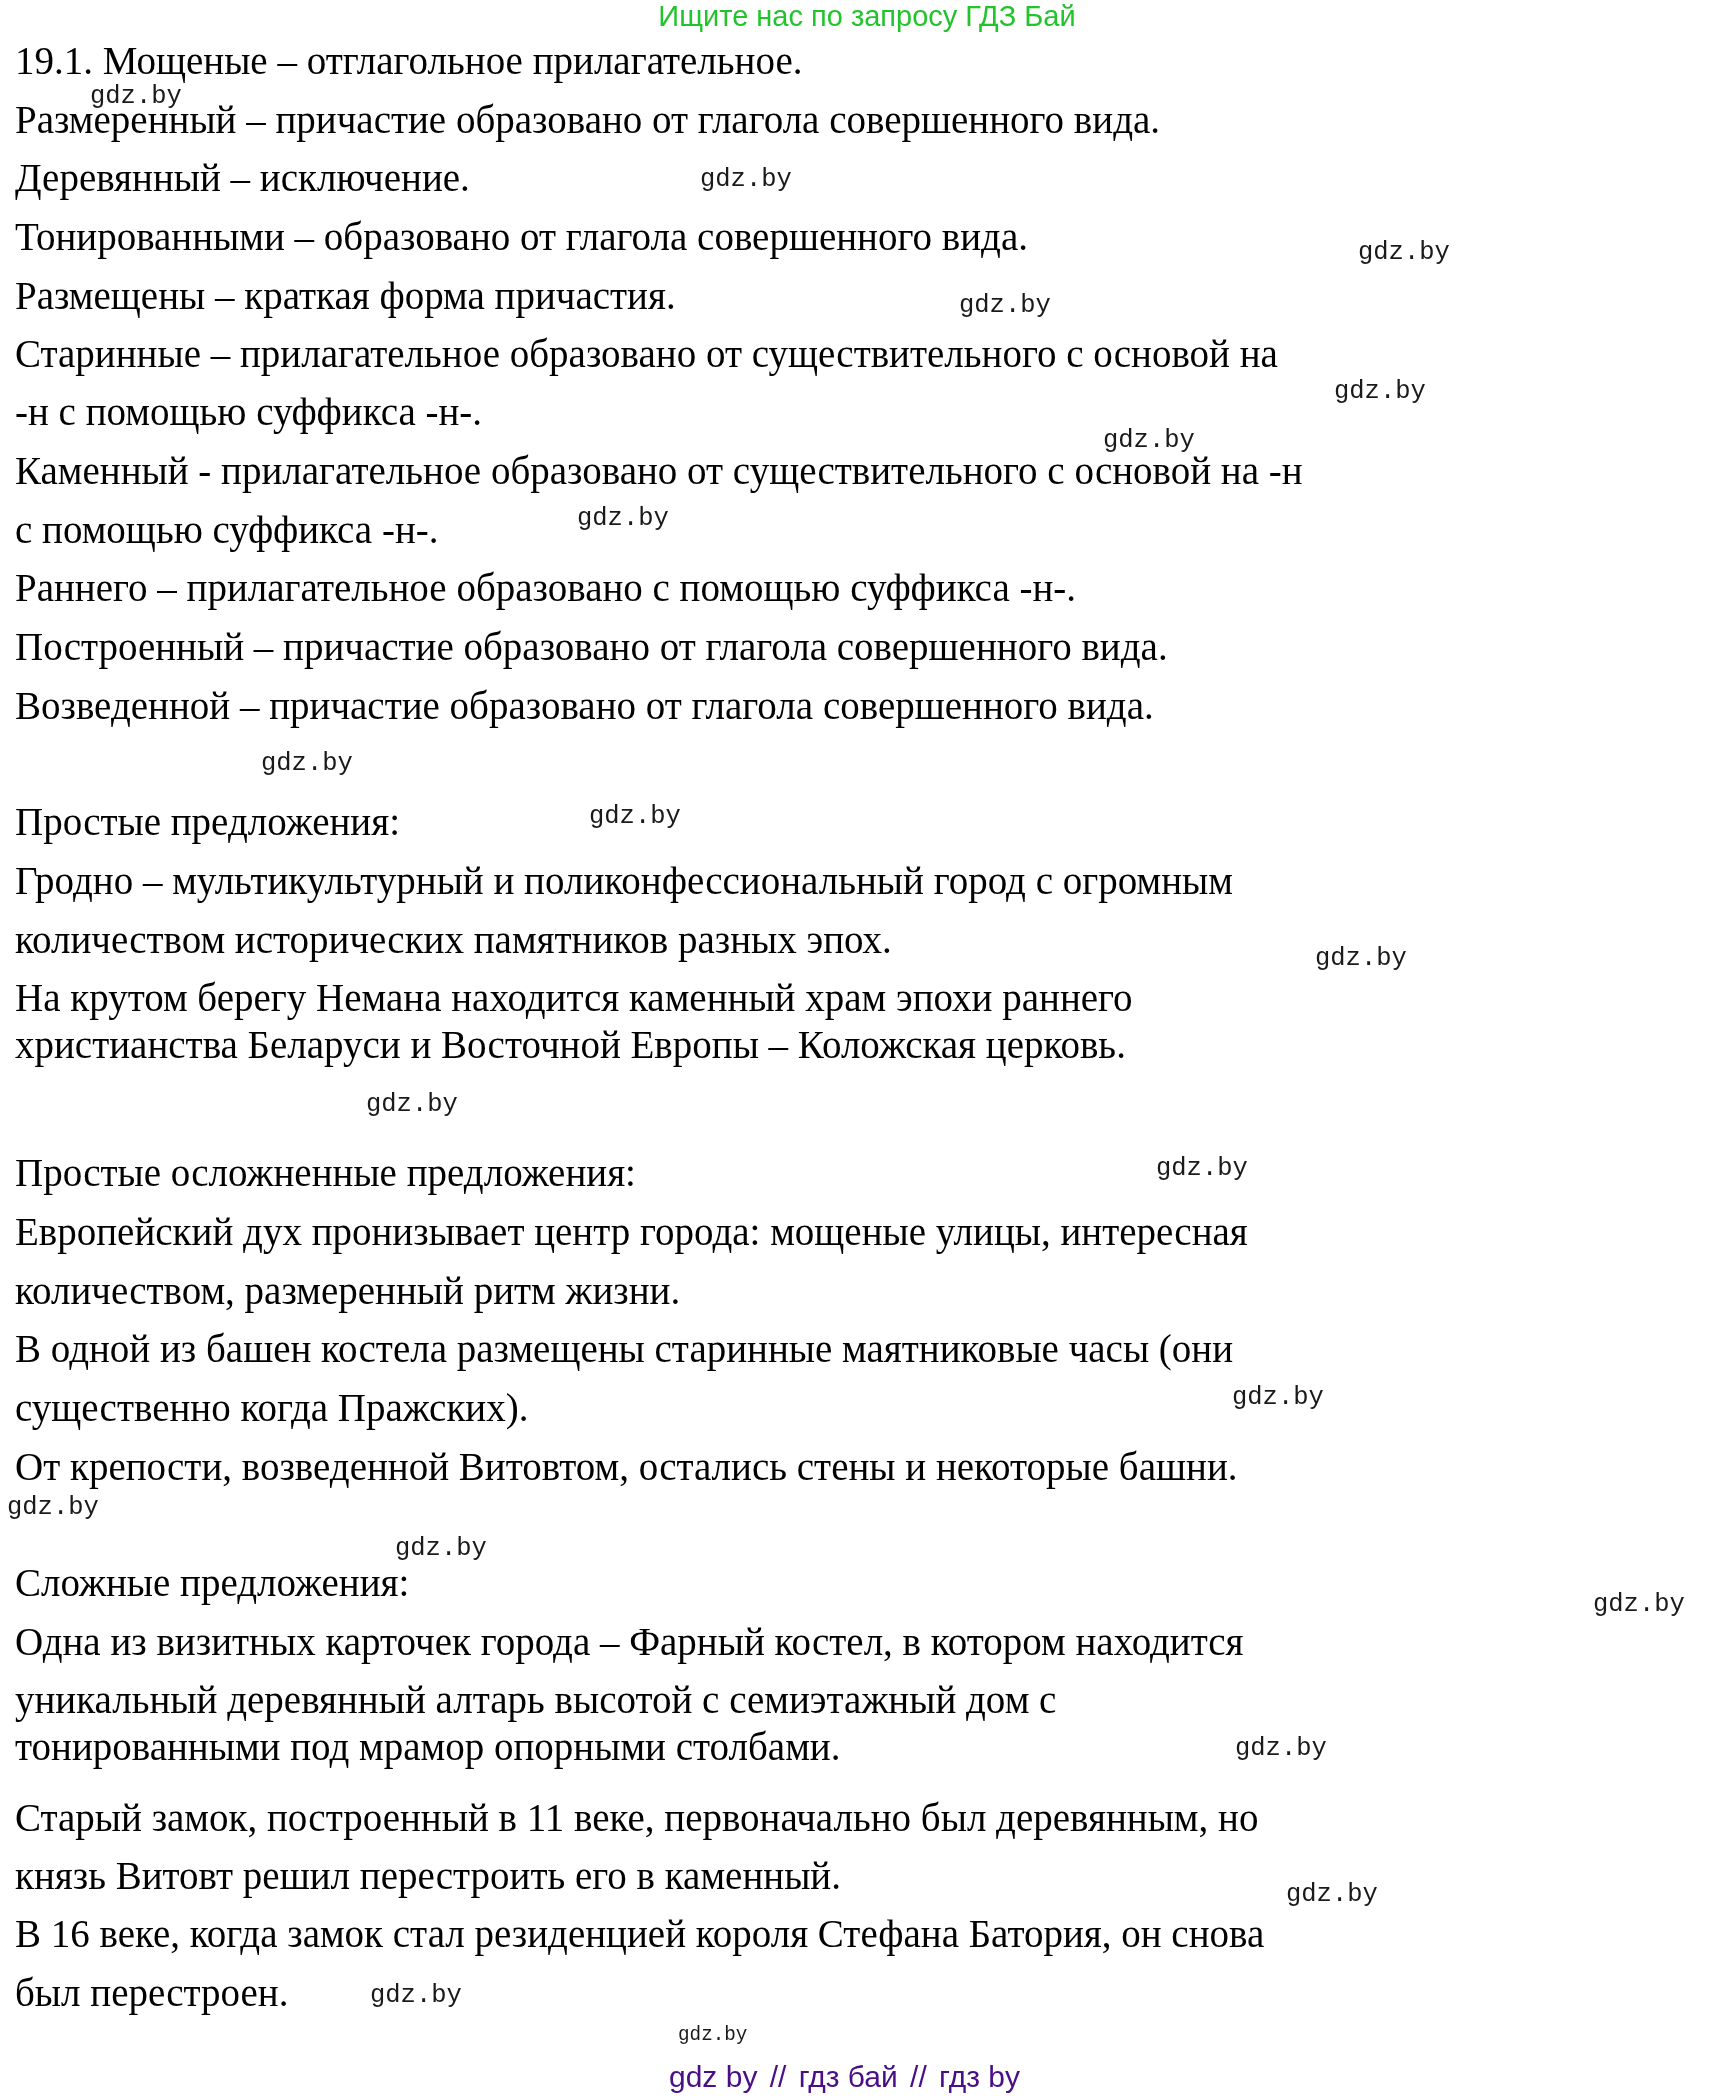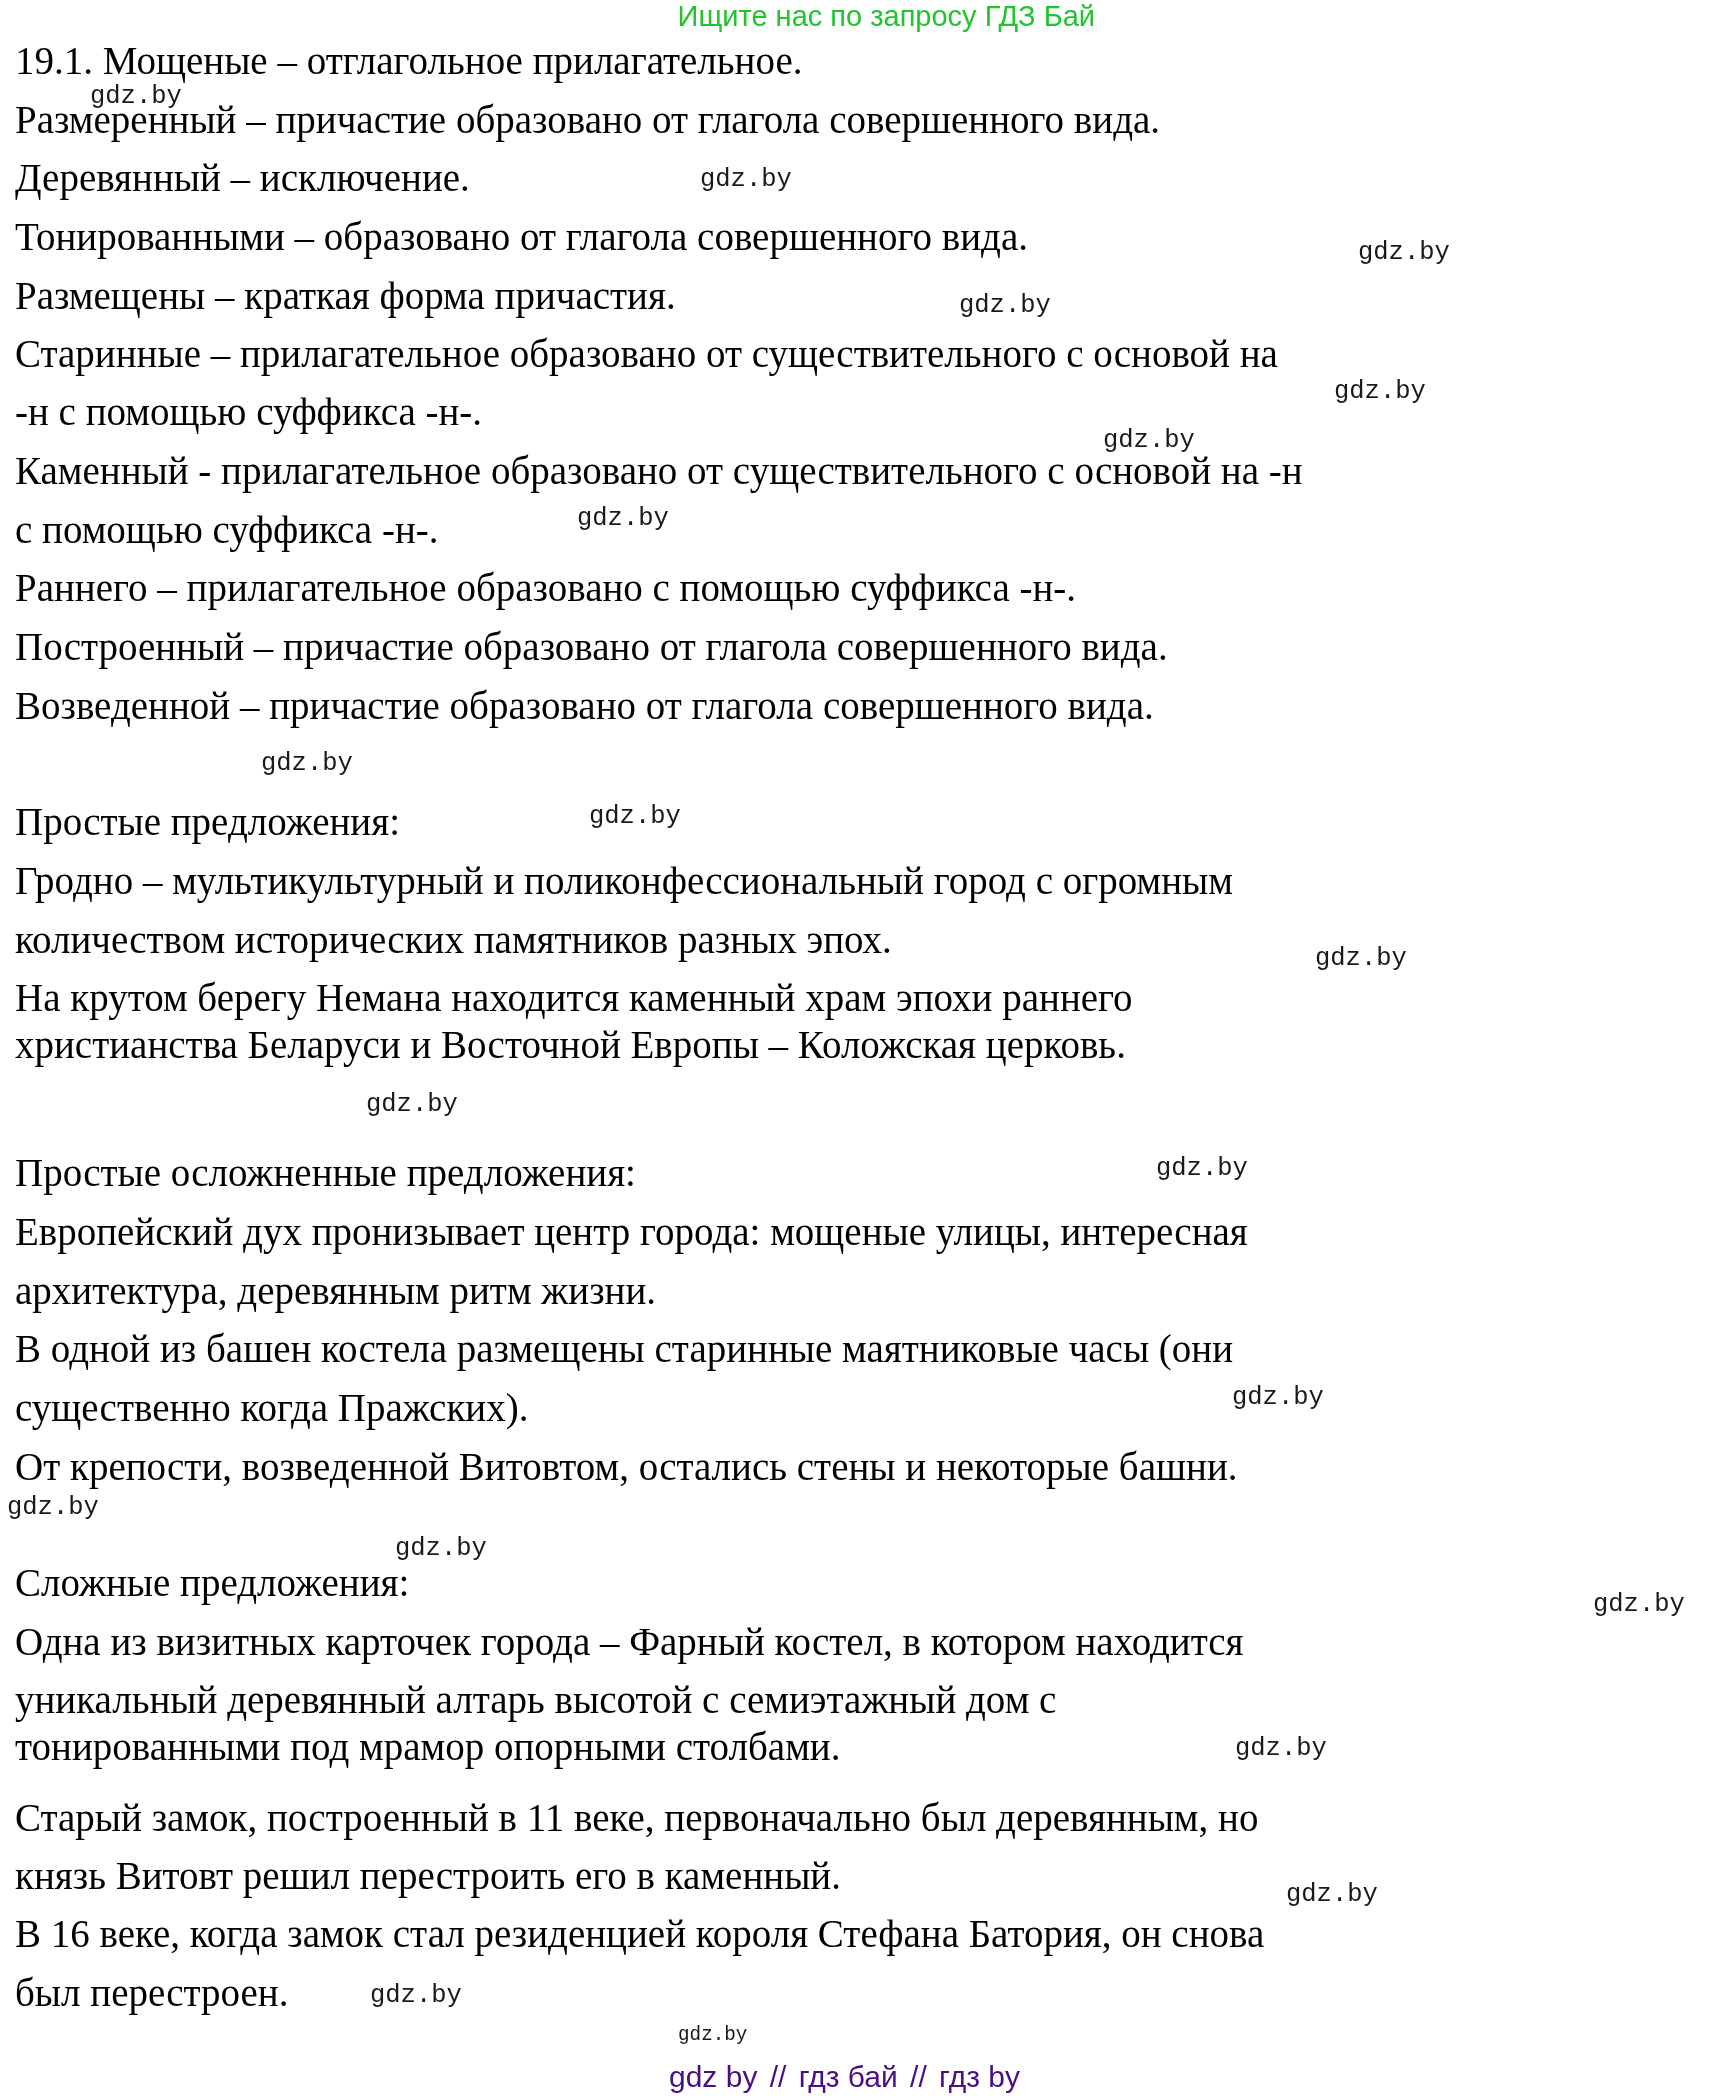--- a/index.html
+++ b/index.html
@@ -1,21 +1,21 @@
 <!DOCTYPE html>
 <html style="font-size:14px"><head>
 <meta charset="utf-8">
 <style>
   html, body { margin: 0; padding: 0; background: #ffffff; }
   body { width: 1729px; height: 2096px; position: relative; overflow: hidden; }
   .page { position: absolute; left: 0; top: 0; width: 1729px; height: 2096px; background: #ffffff; }
   .header-note {
     position: absolute; left: 639px; top: 0px; width: 456px; height: 35px;
     font-family: "Liberation Sans", sans-serif; font-size: 29px; line-height: 32px;
-    color: #22c42e; white-space: nowrap; text-align: right;
+    color: #22c42e; white-space: nowrap; text-align: center;
   }
   .line {
     position: absolute; left: 15px;
     font-family: "Liberation Serif", serif; font-size: 39px; line-height: 53px; height: 53px;
     color: #000000; white-space: nowrap;
   }
   .wm {
     position: absolute;
     font-family: Liberation Mono, monospace; font-size: 25.5px; line-height: 26px;
     color: #1a1a1a; white-space: nowrap;
@@ -49,21 +49,21 @@
   <div class="line" style="top:679px">Возведенной – причастие образовано от глагола совершенного вида.</div>
 
   <div class="line" style="top:795px">Простые предложения:</div>
   <div class="line" style="top:854px">Гродно – мультикультурный и поликонфессиональный город с огромным</div>
   <div class="line" style="top:913px">количеством исторических памятников разных эпох.</div>
   <div class="line" style="top:971px">На крутом берегу Немана находится каменный храм эпохи раннего</div>
   <div class="line" style="top:1018px">христианства Беларуси и Восточной Европы – Коложская церковь.</div>
 
   <div class="line" style="top:1146px">Простые осложненные предложения:</div>
   <div class="line" style="top:1205px">Европейский дух пронизывает центр города: мощеные улицы, интересная</div>
-  <div class="line" style="top:1264px">архитектура, деревянным ритм жизни.</div>
+  <div class="line" style="top:1264px">количеством, размеренный ритм жизни.</div>
   <div class="line" style="top:1322px">В одной из башен костела размещены старинные маятниковые часы (они</div>
   <div class="line" style="top:1381px">существенно когда Пражских).</div>
   <div class="line" style="top:1440px">От крепости, возведенной Витовтом, остались стены и некоторые башни.</div>
 
   <div class="line" style="top:1556px">Сложные предложения:</div>
   <div class="line" style="top:1615px">Одна из визитных карточек города – Фарный костел, в котором находится</div>
   <div class="line" style="top:1673px">уникальный деревянный алтарь высотой с семиэтажный дом с</div>
   <div class="line" style="top:1720px">тонированными под мрамор опорными столбами.</div>
   <div class="line" style="top:1791px">Старый замок, построенный в 11 веке, первоначально был деревянным, но</div>
   <div class="line" style="top:1849px">князь Витовт решил перестроить его в каменный.</div>

